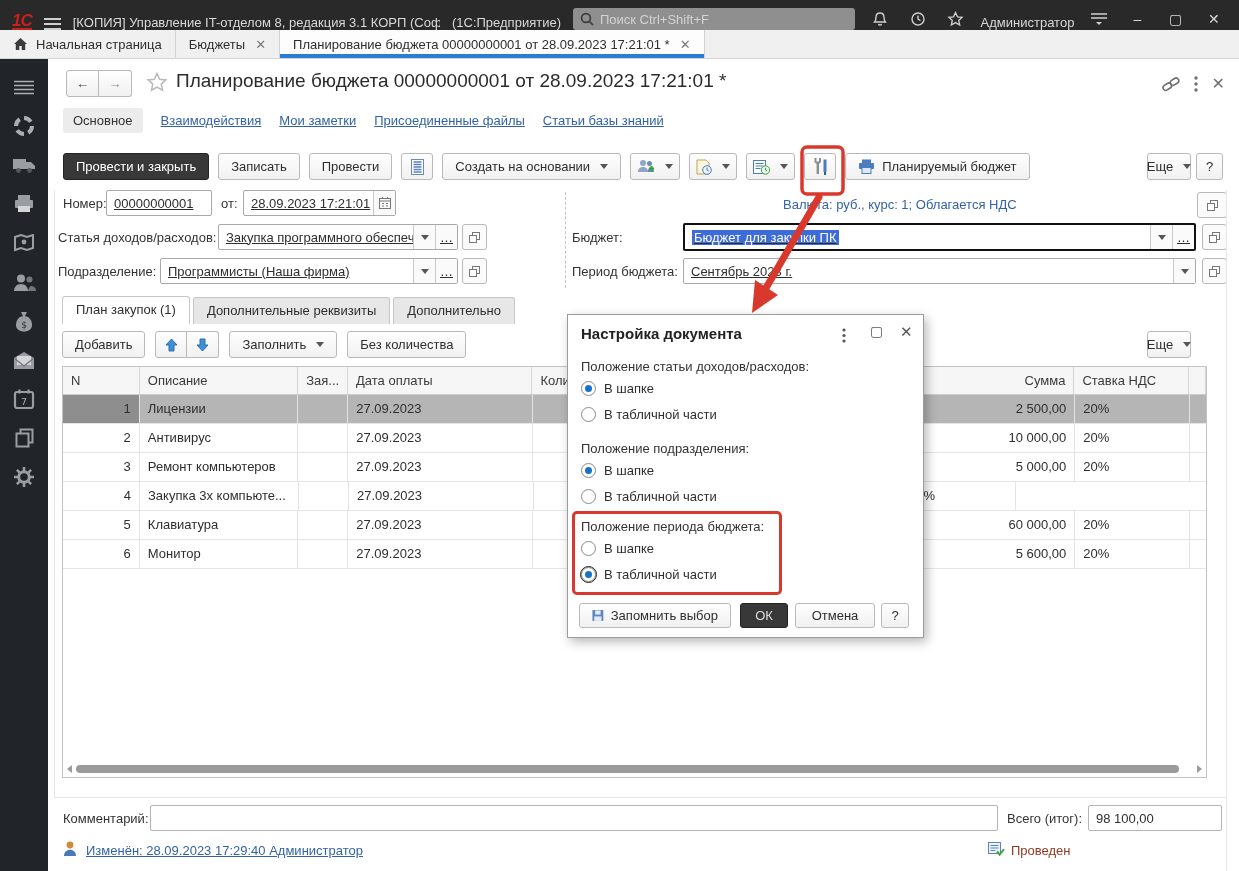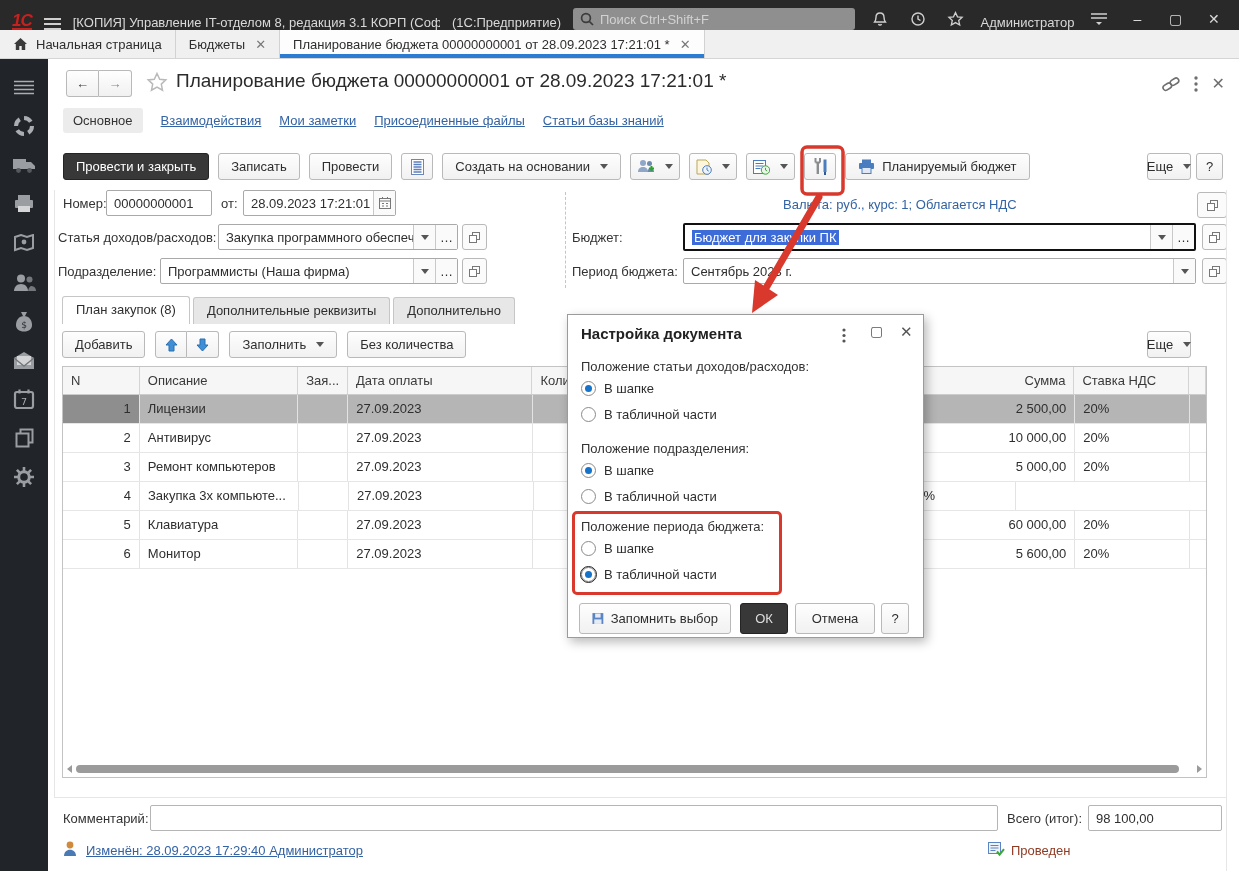--- a/index.html
+++ b/index.html
@@ -36,21 +36,21 @@
   .sb-ico { width:26px; height:24px; display:flex; align-items:center; justify-content:center; cursor:pointer; }
 
   
   .btn { display:inline-flex; align-items:center; justify-content:center; gap:7px; height:27px;
          padding:0 12px; background:linear-gradient(#fefefe,#f1f1f1); border:1px solid #b9b9b9;
          border-radius:3px; color:#2e2e2e; cursor:pointer; white-space:nowrap; }
   .btn.dark { background:#383838; border-color:#242424; color:#fff; }
   .caret { display:inline-block; width:0; height:0; border-left:4px solid transparent;
            border-right:4px solid transparent; border-top:5px solid #555; margin-left:3px; }
   .field { position:absolute; height:26px; border:1px solid #a9a9a9; border-radius:2px; background:#fff;
-           display:flex; align-items:center; }
+           display:flex; align-items:center;text-decoration:underline; }
   .field .val { flex:1; padding:0 7px; white-space:nowrap; overflow:hidden; }
   .fbtn { width:22px; height:100%; border-left:1px solid #c9c9c9; display:flex; align-items:center;
           justify-content:center; cursor:pointer; flex:none; background:#fafafa; }
   .openbtn { position:absolute; width:25px; height:26px; border:1px solid #b9b9b9; border-radius:3px;
              background:#fbfbfb; display:flex; align-items:center; justify-content:center; cursor:pointer; }
   .lbl { position:absolute; white-space:nowrap; color:#333; }
   .link { color:#3363a4; text-decoration:underline; cursor:pointer; white-space:nowrap; }
 
   
   .navpair { position:absolute; left:66px; top:70px; display:flex; }
@@ -112,21 +112,21 @@
             border:1px solid #9b9b9b; box-shadow:3px 4px 10px rgba(0,0,0,.28); z-index:10; }
   .dlg-title { position:absolute; left:13px; top:10px; font-size:15px; font-weight:bold; color:#222; }
   .dlg-ico { position:absolute; color:#555; cursor:pointer; }
   .dlg-label { position:absolute; color:#333; }
   .radio-row { position:absolute; display:flex; align-items:center; gap:8px; cursor:pointer; }
   .radio { width:15px; height:15px; border-radius:50%; border:1px solid #8a8a8a; background:#fff; position:relative; flex:none; }
   .radio.checked::after { content:""; position:absolute; left:3px; top:3px; width:7px; height:7px;
                           border-radius:50%; background:#1673c7; }
   .radio.focus { outline:1.5px solid #222; }
   .hl-frame { position:absolute; left:4px; top:196px; width:210px; height:84px; border:3px solid #d9392c; border-radius:5px; }
-  .dlg-btn { position:absolute; top:288px; height:31px; }
+  .dlg-btn { position:absolute; top:288px; height:25px; }
 
   
   .annot { position:absolute; left:0; top:0; z-index:20; pointer-events:none; }
 </style>
 </head>
 <body>
 
 <div class="screen">
 
   <div class="titlebar">
@@ -440,21 +440,21 @@
       </span>
   </div>
   <span class="openbtn" style="left:1202px;top:258px;">
       <svg width="11" height="11" viewBox="0 0 11 11">
         <rect x="3.5" y="0.5" width="7" height="7" fill="none" stroke="#777"></rect>
         <rect x="0.5" y="3.5" width="7" height="7" fill="#fff" stroke="#777"></rect>
       </svg>
     </span>
 
   <div class="sec-tabs">
-    <span class="sec-tab active">План закупок (8)</span>
+    <span class="sec-tab active">План закупок (1)</span>
     <span class="sec-tab">Дополнительные реквизиты</span>
     <span class="sec-tab">Дополнительно</span>
   </div>
 
   <div class="tbl-toolbar">
     <span class="btn">Добавить</span>
     <span class="updown">
       <span class="btn">
           <svg width="13" height="14" viewBox="0 0 13 14">
             <path d="M6.5 1l5.5 6H9v6H4V7H1z" fill="#3f8fd6" stroke="#2a6fb0"></path>

